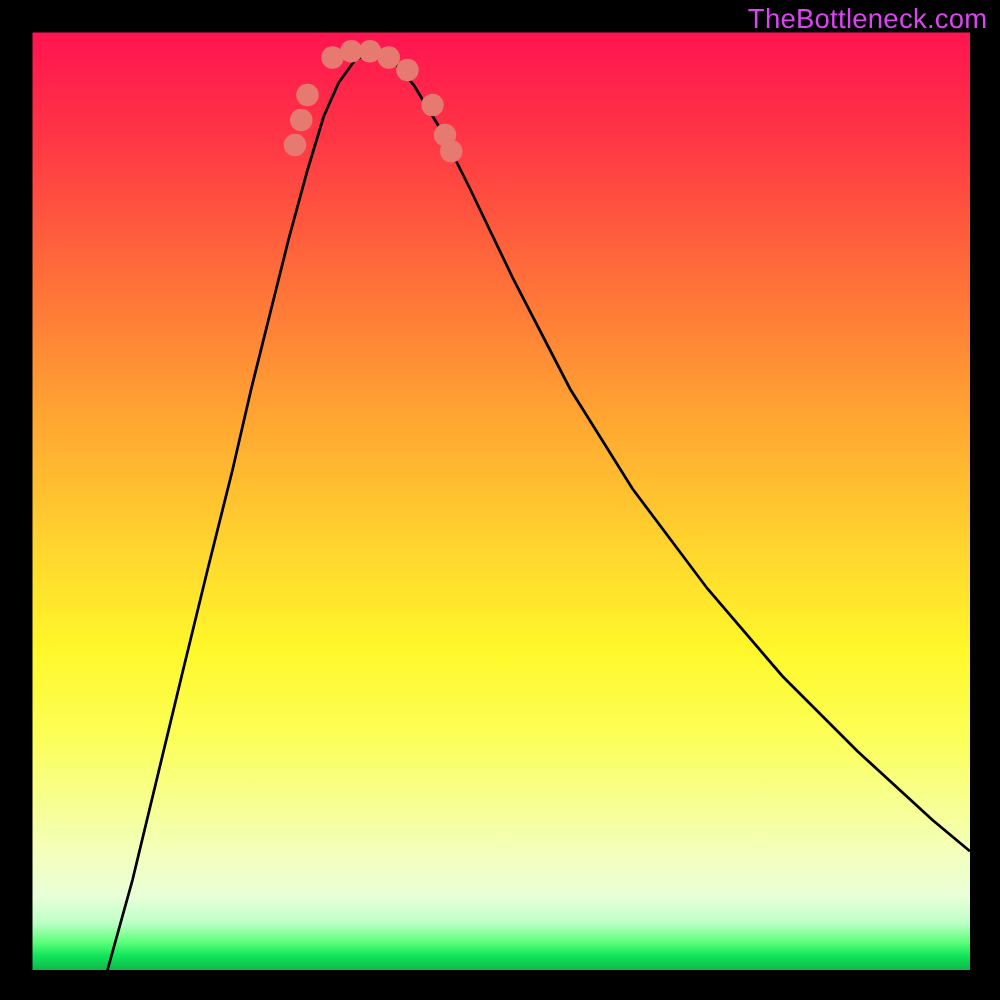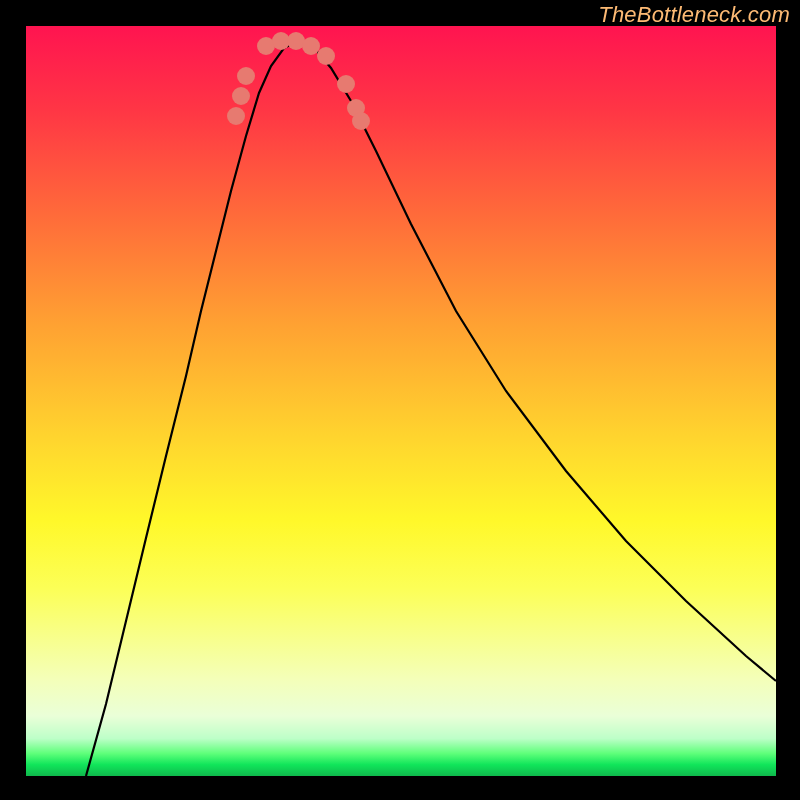--- a/index.html
+++ b/index.html
@@ -31,26 +31,25 @@
       #bdffc8 95%,
       #5eff7a 97%,
       #10e55a 98.5%,
       #0fb84c 100%
     );
   }
   .watermark {
     position: absolute;
     top: 2px;
     right: 10px;
-    color: #fdba74;
+    color: #d946ef;
     font-size: 22px;
     font-weight: 400;
     letter-spacing: 0.2px;
     z-index: 5;
-    font-style: italic;
   }
   svg.curve {
     position: absolute;
     left: 0;
     top: 0;
     width: 750px;
     height: 750px;
     overflow: visible;
   }
   .curve-path {

